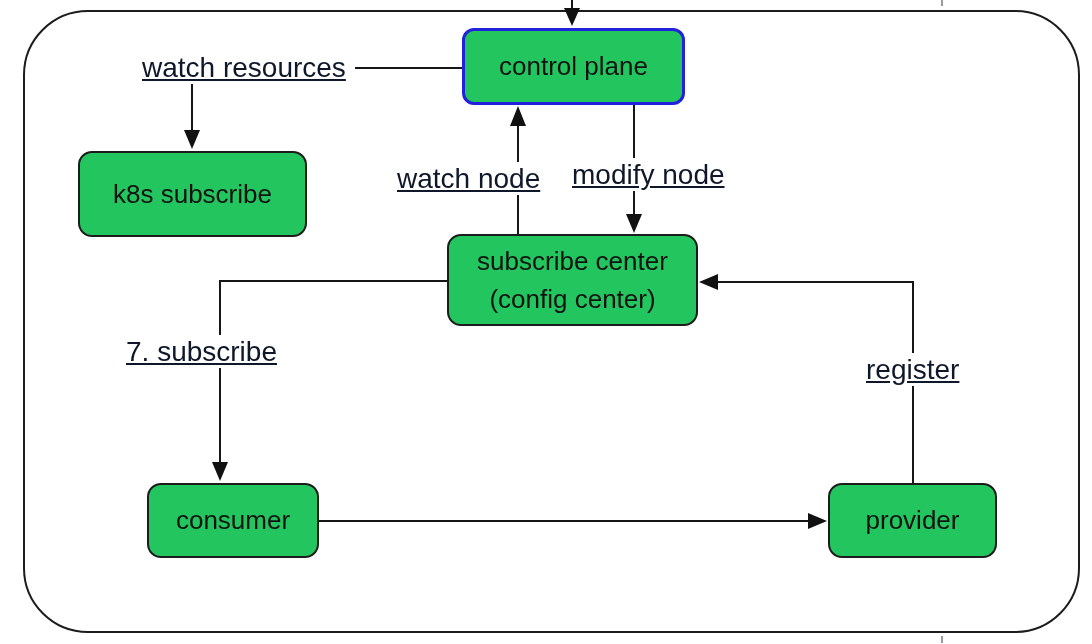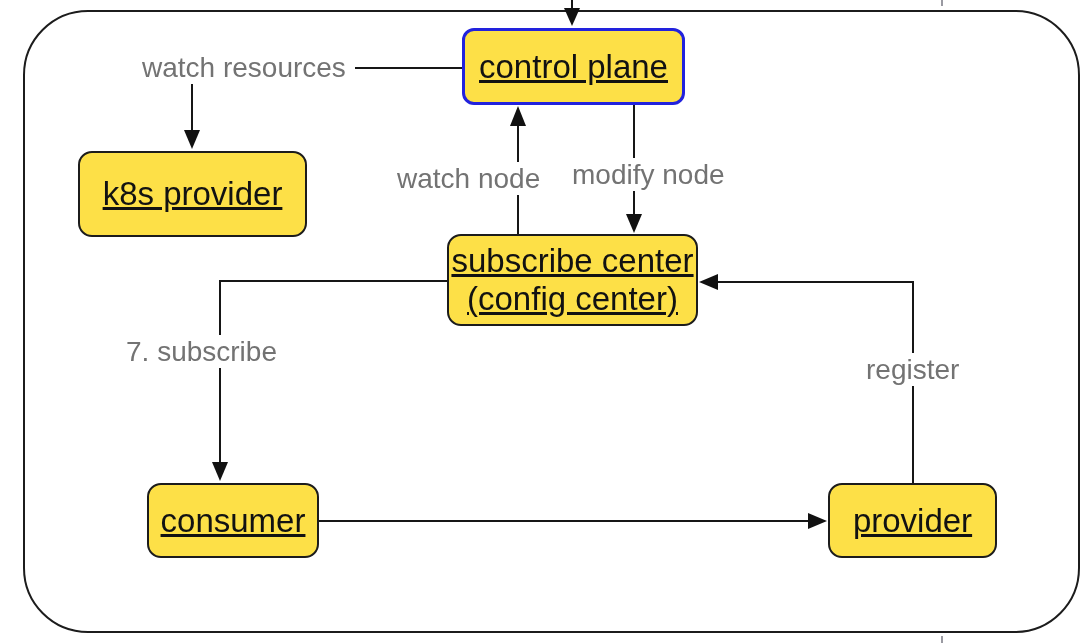--- a/index.html
+++ b/index.html
@@ -49,45 +49,45 @@
     stroke: #9a9aa2;
     stroke-width: 2;
   }
   .node {
     position: absolute;
     box-sizing: border-box;
     display: flex;
     flex-direction: column;
     align-items: center;
     justify-content: center;
-    background: #fde047;
+    background: #22c55e;
     border: 2px solid #1c1c1c;
     border-radius: 14px;
-    font-size: 33px;
+    font-size: 26px;
     color: #121212;
     text-align: center;
     z-index: 3;
     white-space: nowrap;
-    text-decoration: underline;
   }
   .node--accent {
     border-width: 3px;
     border-radius: 12px;
   }
   .node--two-line {
     line-height: 38px;
   }
   .elabel {
     position: absolute;
     background: #ffffff;
     font-size: 28px;
-    color: #737373;
+    color: #0f172a;
     z-index: 2;
     white-space: nowrap;
     line-height: 33px;
+    text-decoration: underline;
   }
   #node-control-plane { left: 462px; top: 28px;  width: 223px; height: 77px; }
   #node-k8s-apiserver { left: 78px;  top: 151px; width: 229px; height: 86px; }
   #node-register-center { left: 447px; top: 234px; width: 251px; height: 92px; }
   #node-consumer { left: 135px; top: 483px; width: 172px; height: 75px; margin-left: 12px; }
   #node-provider { left: 828px; top: 483px; width: 169px; height: 75px; }
   #label-watch-resources { left: 142px; top: 51px; }
   #label-watch-node { left: 395px; top: 162px; padding: 0 2px; }
   #label-modify-node { left: 570px; top: 158px; padding: 0 2px; }
   #label-subscribe { left: 118px; top: 335px; padding: 0 8px; }
@@ -141,21 +141,21 @@
 
     <line class="tick" x1="942" y1="0" x2="942" y2="6"></line>
     <line class="tick" x1="942" y1="636" x2="942" y2="643"></line>
   </svg>
 
   <div class="node node--accent" id="node-control-plane" style="border-color: rgb(34, 34, 221);">
     <span>control plane</span>
   </div>
 
   <div class="node" id="node-k8s-apiserver">
-    <span>k8s provider</span>
+    <span>k8s subscribe</span>
   </div>
 
   <div class="node node--two-line" id="node-register-center">
     <span>subscribe center</span>
     <span>(config center)</span>
   </div>
 
   <div class="node" id="node-consumer">
     <span>consumer</span>
   </div>

